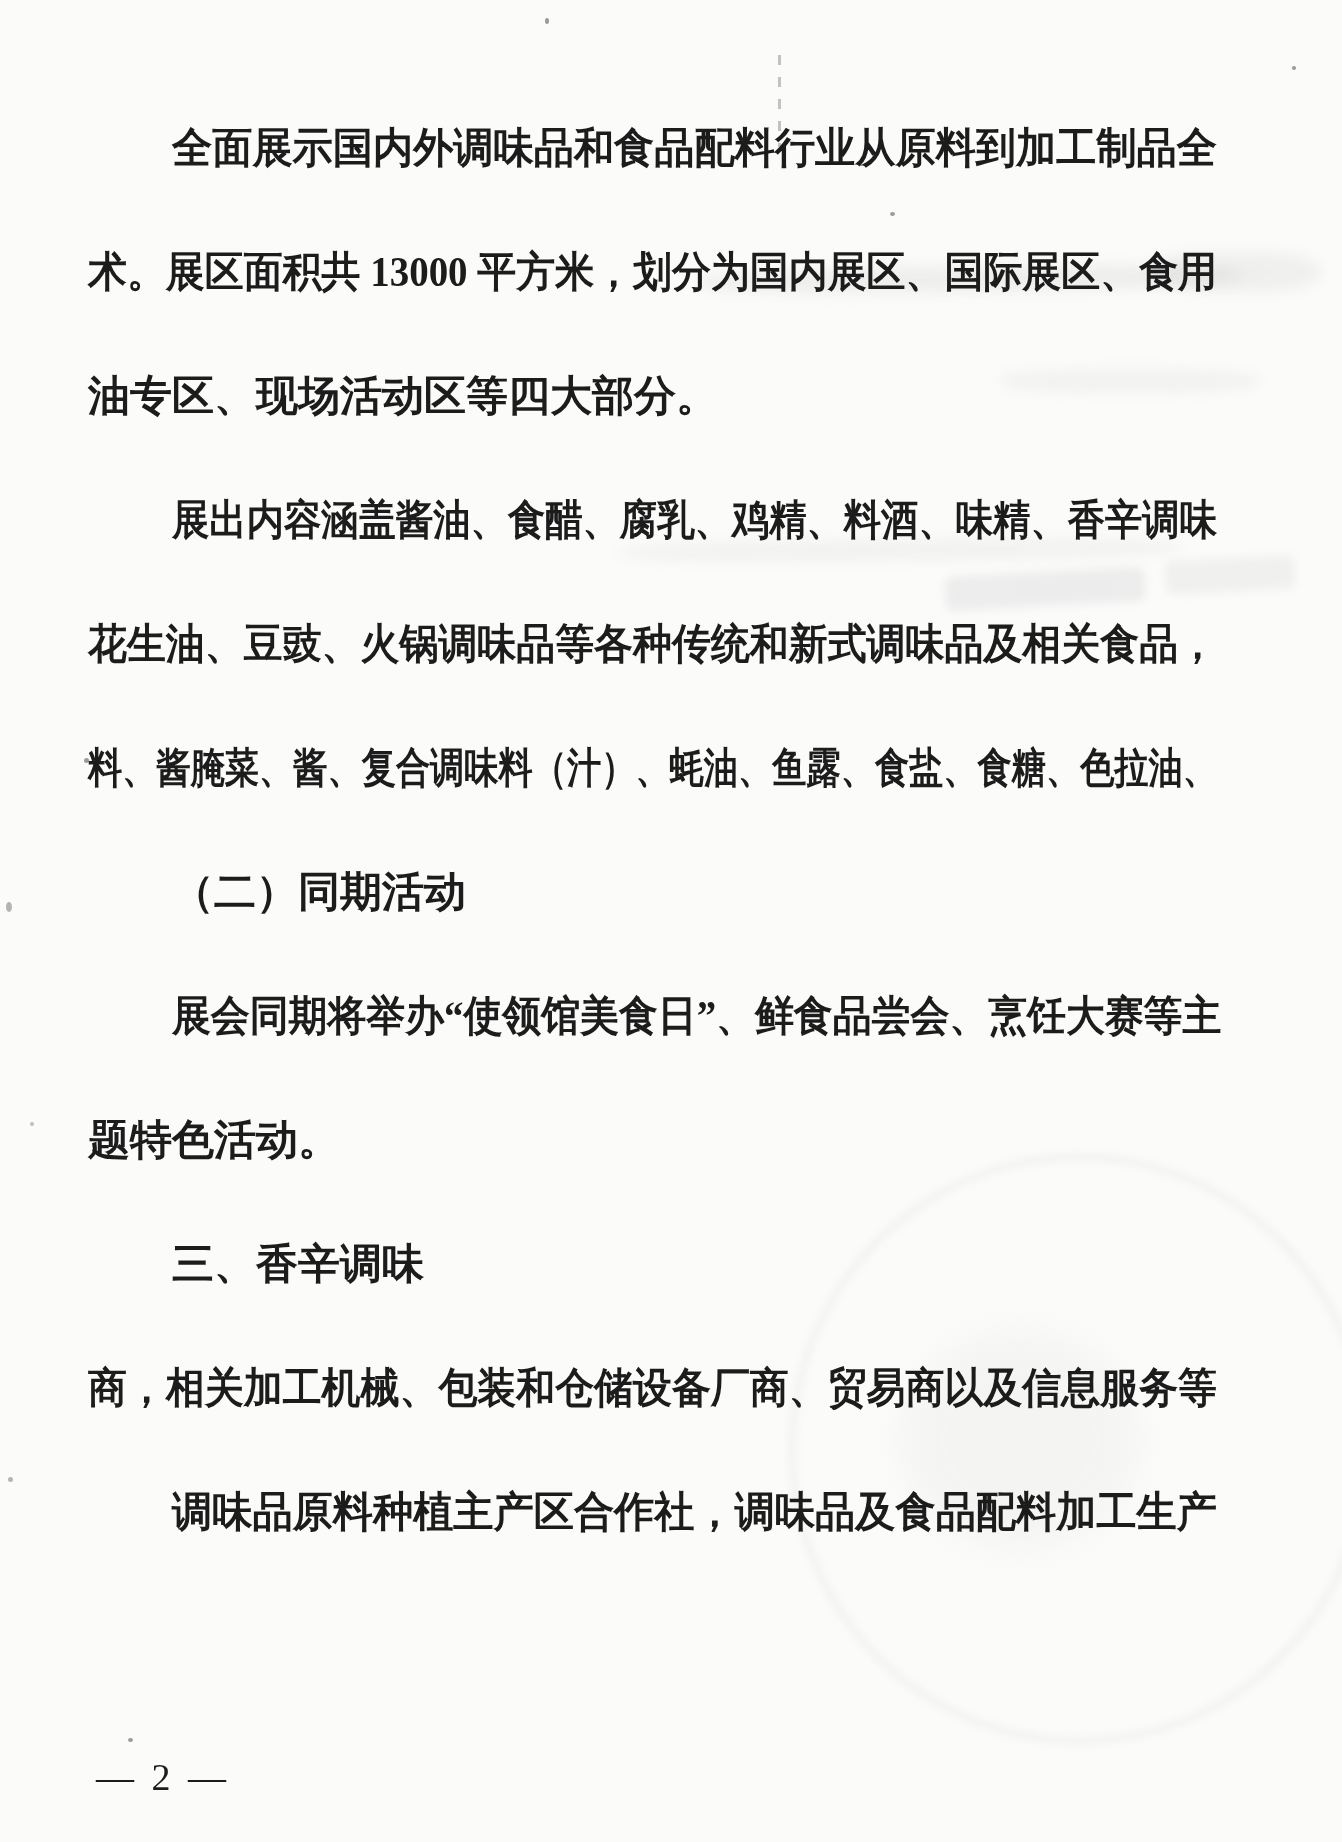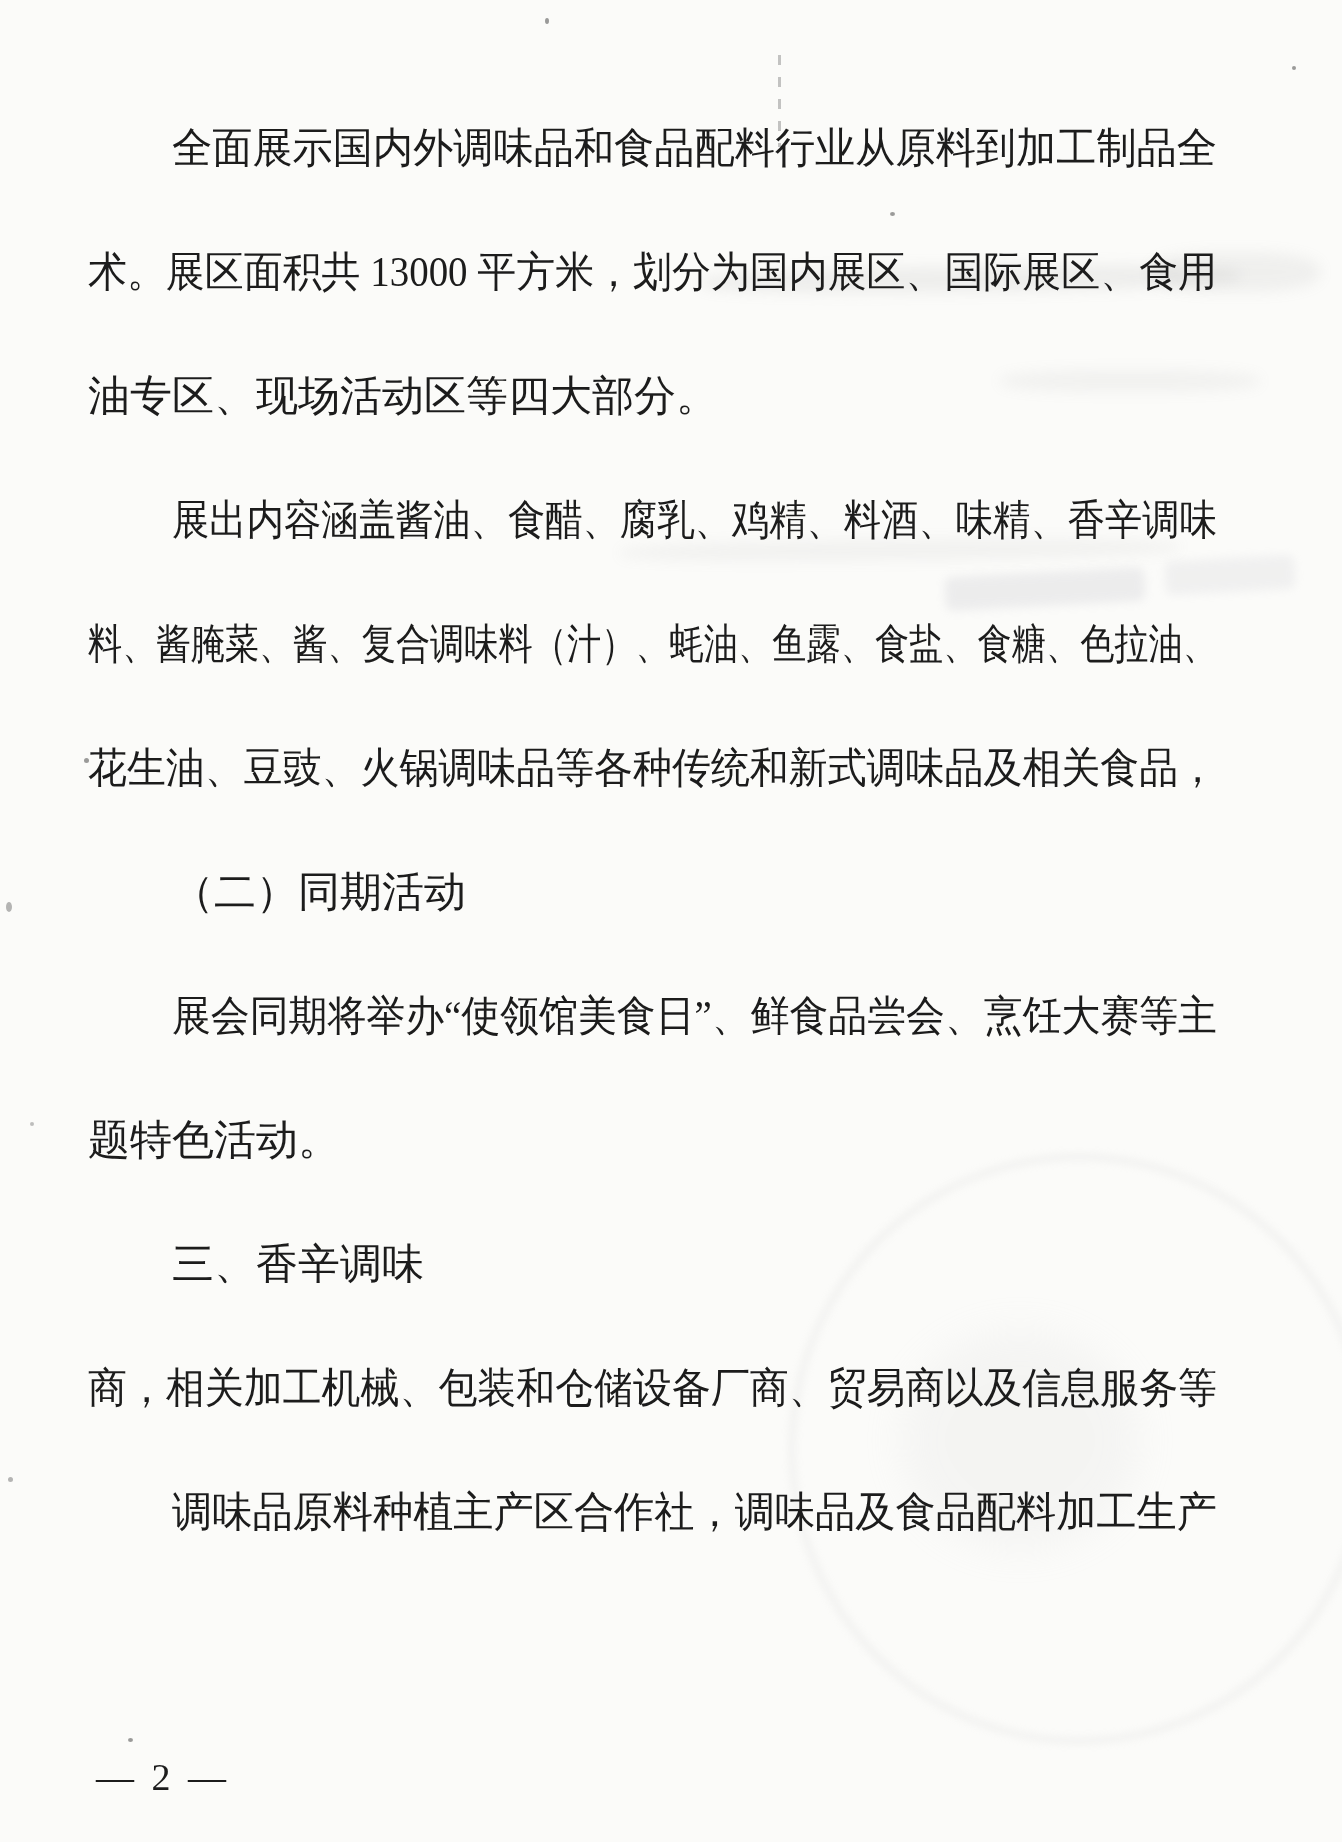--- a/index.html
+++ b/index.html
@@ -25,28 +25,29 @@
     left: 88px;
     top: 65px;
     width: 1129px;
   }
   .line {
     height: 82px;
     line-height: 82px;
     font-size: 42px;
     white-space: nowrap;
     overflow: visible;
+    font-weight: bold;
   }
   .line .t {
     display: inline-block;
     transform-origin: 0 50%;
     white-space: nowrap;
   }
   .line.indent { padding-left: 84px; }
-  .line.heading { font-weight: 400; }
+  .line.heading { font-weight: 700; }
   
   .footer {
     position: absolute;
     left: 96px;
     top: 1747px;
     height: 60px;
     line-height: 60px;
     font-size: 38px;
     letter-spacing: 4px;
     color: var(--ink, #1c1c1c);
@@ -123,22 +124,22 @@
   <div class="artifact seal-ring"></div>
   <div class="artifact seal-blob"></div>
 
   <main class="text-block">
 
     <p class="line indent fill"><span class="t" style="transform: scaleX(0.95696);">全面展示国内外调味品和食品配料行业从原料到加工制品全</span></p>
     <p class="line fill"><span class="t" style="transform: scaleX(0.926929);">术。展区面积共 13000 平方米，划分为国内展区、国际展区、食用</span></p>
     <p class="line"><span class="t">油专区、现场活动区等四大部分。</span></p>
 
     <p class="line indent fill"><span class="t" style="transform: scaleX(0.888605);">展出内容涵盖酱油、食醋、腐乳、鸡精、料酒、味精、香辛调味</span></p>
+    <p class="line fill"><span class="t" style="transform: scaleX(0.926929);">花生油、豆豉、火锅调味品等各种传统和新式调味品及相关食品，</span></p>
     <p class="line fill"><span class="t" style="transform: scaleX(0.814574);">料、酱腌菜、酱、复合调味料（汁）、蚝油、鱼露、食盐、食糖、色拉油、</span></p>
-    <p class="line fill"><span class="t" style="transform: scaleX(0.926929);">花生油、豆豉、火锅调味品等各种传统和新式调味品及相关食品，</span></p>
 
     <p class="line indent heading"><span class="t">（二）同期活动</span></p>
     <p class="line indent fill"><span class="t" style="transform: scaleX(0.925355);">展会同期将举办“使领馆美食日”、鲜食品尝会、烹饪大赛等主</span></p>
     <p class="line"><span class="t">题特色活动。</span></p>
 
     <p class="line indent heading"><span class="t">三、香辛调味</span></p>
     <p class="line fill"><span class="t" style="transform: scaleX(0.926929);">商，相关加工机械、包装和仓储设备厂商、贸易商以及信息服务等</span></p>
     <p class="line indent fill"><span class="t" style="transform: scaleX(0.95696);">调味品原料种植主产区合作社，调味品及食品配料加工生产</span></p>
 
   </main>

